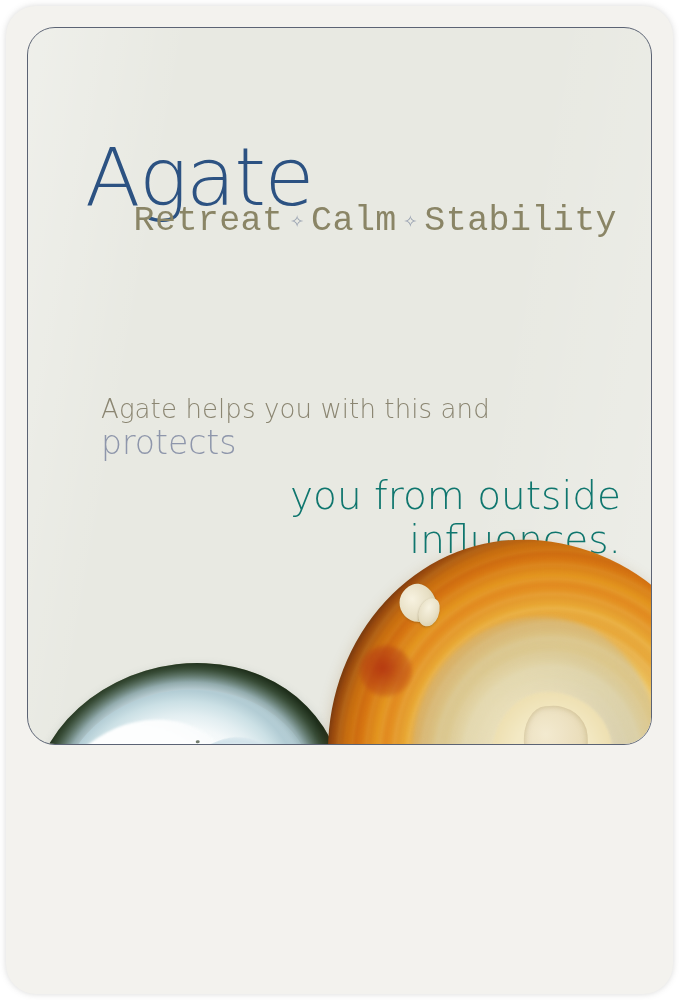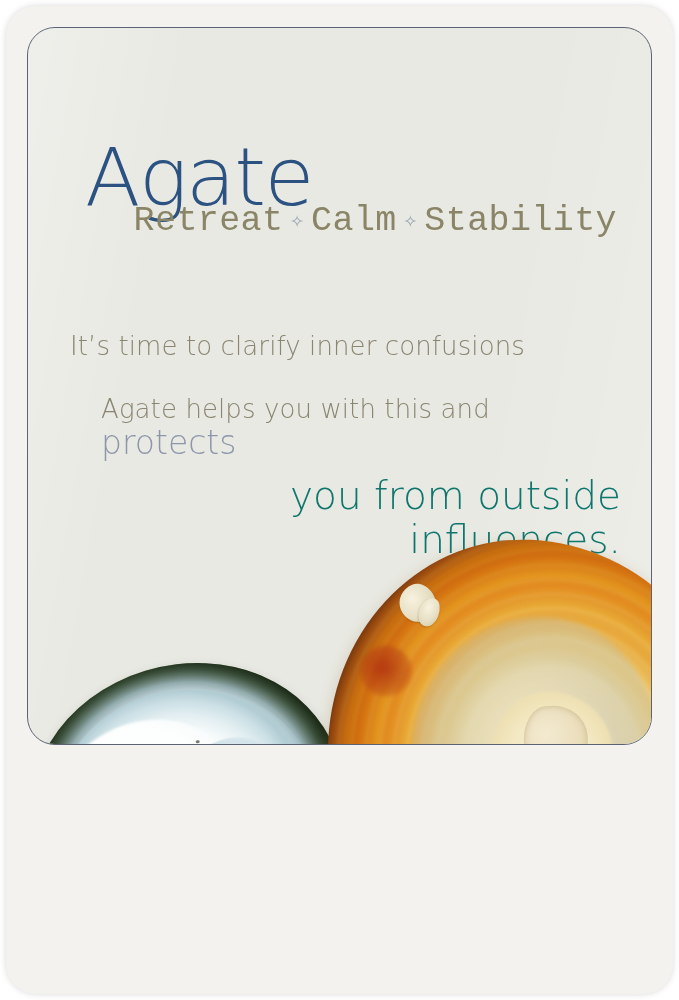--- a/index.html
+++ b/index.html
@@ -365,21 +365,21 @@
     <div id="paper-sheen"></div>
 
     <h1 id="title">Agate</h1>
 
     <div id="subtitle">
       <span>Retreat</span><span class="sep">✧</span><span>Calm</span><span class="sep">✧</span><span>Stability</span>
     </div>
 
     <div id="body-copy">
       <p class="para" id="para-1">
-        <span>It’s time to clarify inner confusions</span><br>
+        <br>
       </p>
       <p class="para" id="para-2">
         <span>Agate helps you with this and </span><span class="emph-lg">protects</span>
         <span id="para-2-line2">you from outside influences.</span>
       </p>
     </div>
 
     <div id="photo">
       <div id="photo-clip">
 

